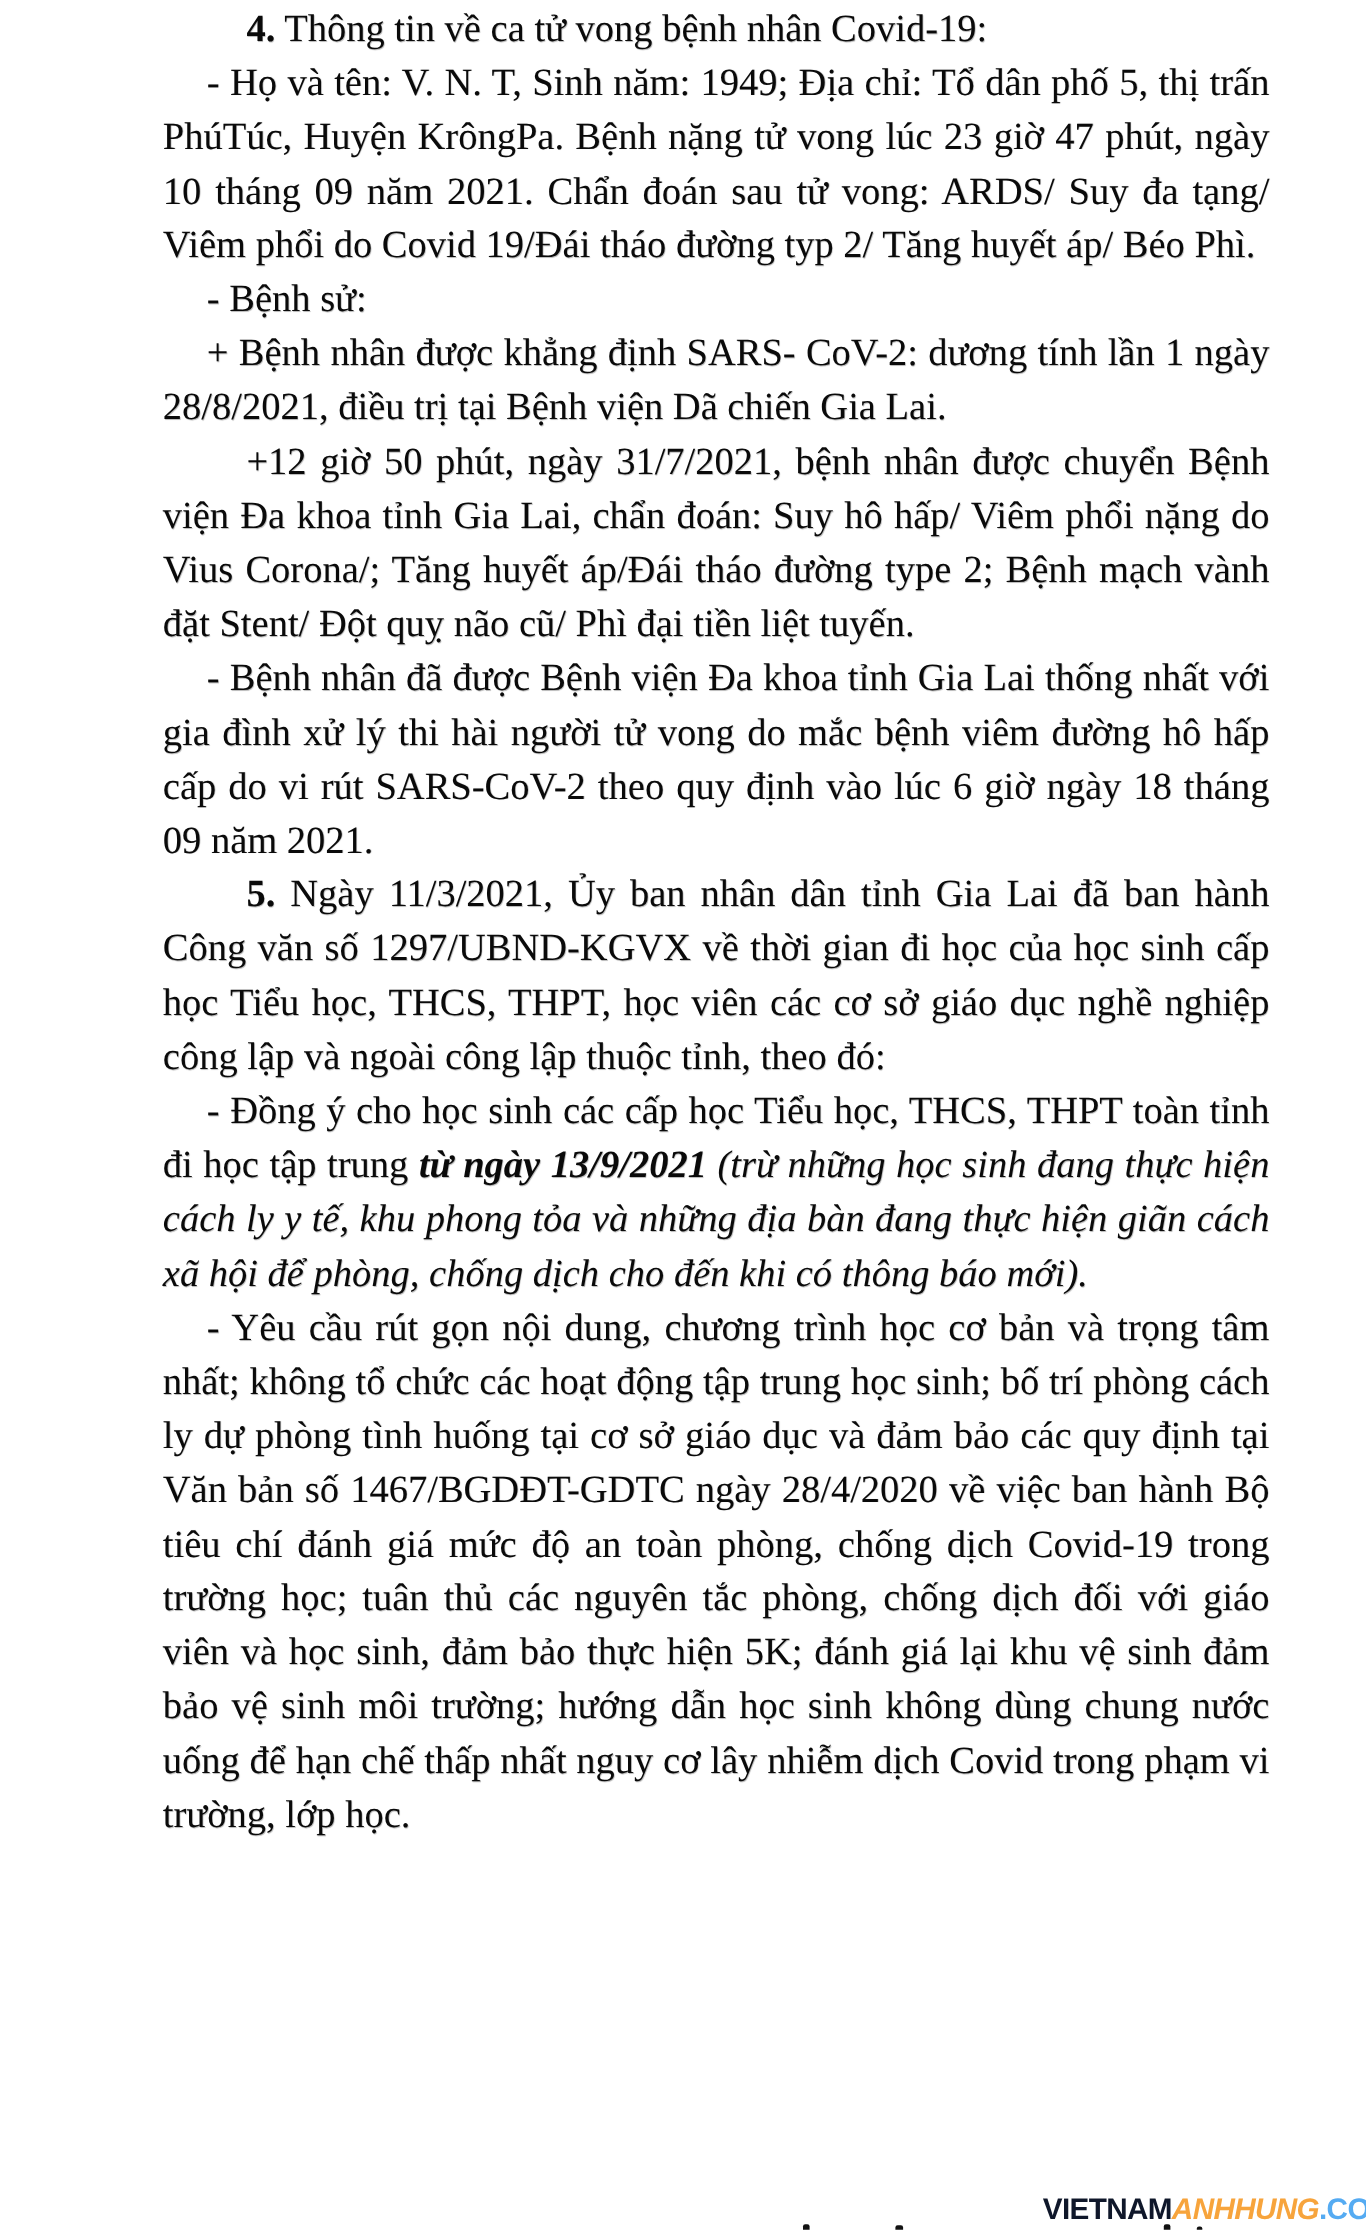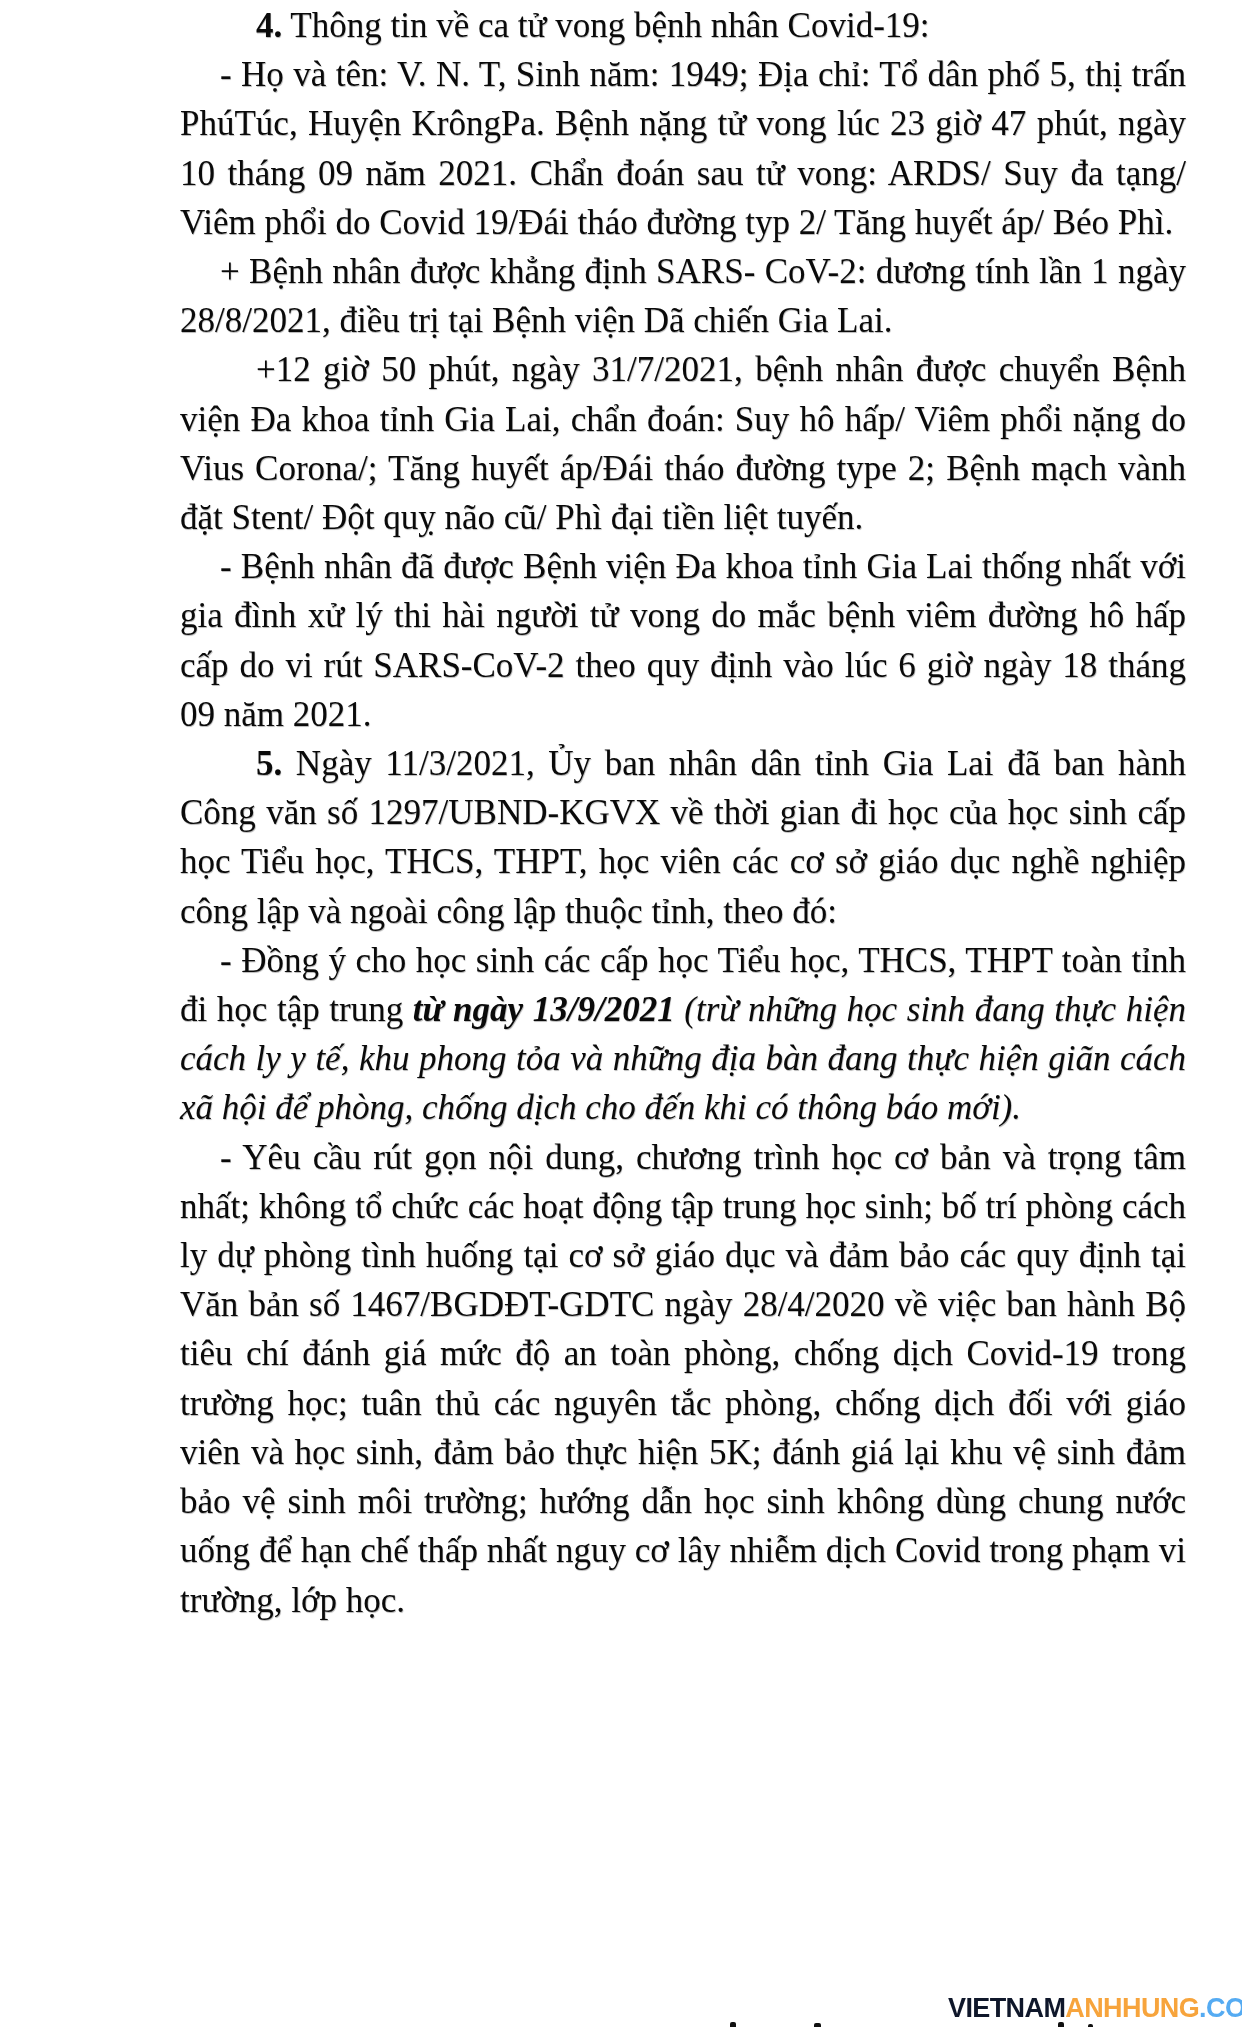--- a/index.html
+++ b/index.html
@@ -20,21 +20,20 @@
     position: absolute;
     left: 148px;
     top: 1px;
     width: 1006px;
     color: #0a0a0a;
     font-size: 35px;
     line-height: 49.2px;
     text-align: justify;
     text-justify: inter-word;
     text-shadow: 0.6px 0.8px 0.7px rgba(0,0,0,0.28);
-    margin-left: 32px;
   }
   .para {
     margin: 0;
     padding: 0;
   }
   .para.indent-small { text-indent: 40px; }
   .para.indent-large { text-indent: 76px; }
   .para .b { font-weight: bold; }
   .para .i { font-style: italic; }
   .watermark {
@@ -63,29 +62,30 @@
   .cutoff .m4 { left: 1088px; width: 5px; height: 5px; }
 </style>
 </head>
 <body>
 
 <div class="page">
 
   <div class="body-text">
       <p class="para indent-large"><span class="b">4.</span><span> Thông tin về ca tử vong bệnh nhân Covid-19:</span></p>
       <p class="para indent-small"><span>- Họ và tên: V. N. T, Sinh năm: 1949; Địa chỉ: Tổ dân phố 5, thị trấn PhúTúc, Huyện KrôngPa. Bệnh nặng tử vong lúc 23 giờ 47 phút, ngày 10 tháng 09 năm 2021. Chẩn đoán sau tử vong: ARDS/ Suy đa tạng/ Viêm phổi do Covid 19/Đái tháo đường typ 2/ Tăng huyết áp/ Béo Phì.</span></p>
+      <p class="para indent-small"><span>- Bệnh sử:</span></p>
       <p class="para indent-small"><span>+ Bệnh nhân được khẳng định SARS- CoV-2: dương tính lần 1 ngày 28/8/2021, điều trị tại Bệnh viện Dã chiến Gia Lai.</span></p>
       <p class="para indent-large"><span>+12 giờ 50 phút, ngày 31/7/2021, bệnh nhân được chuyển Bệnh viện Đa khoa tỉnh Gia Lai, chẩn đoán: Suy hô hấp/ Viêm phổi nặng do Vius Corona/; Tăng huyết áp/Đái tháo đường type 2; Bệnh mạch vành đặt Stent/ Đột quỵ não cũ/ Phì đại tiền liệt tuyến.</span></p>
       <p class="para indent-small"><span>- Bệnh nhân đã được Bệnh viện Đa khoa tỉnh Gia Lai thống nhất với gia đình xử lý thi hài người tử vong do mắc bệnh viêm đường hô hấp cấp do vi rút SARS-CoV-2 theo quy định vào lúc 6 giờ ngày 18 tháng 09 năm 2021.</span></p>
       <p class="para indent-large"><span class="b">5.</span><span> Ngày 11/3/2021, Ủy ban nhân dân tỉnh Gia Lai đã ban  hành Công văn số 1297/UBND-KGVX về thời gian đi học của học sinh cấp học Tiểu học, THCS, THPT, học viên các cơ sở giáo dục nghề nghiệp công lập và ngoài công lập thuộc tỉnh, theo đó:</span></p>
       <p class="para indent-small"><span>- Đồng ý cho học sinh các cấp học Tiểu học, THCS, THPT toàn tỉnh đi học tập trung </span><span class="b i">từ ngày 13/9/2021</span><span class="i"> (</span><span class="i">trừ những học sinh đang thực hiện cách ly y tế, khu phong tỏa và những địa bàn đang thực hiện giãn cách xã hội để phòng, chống dịch cho đến khi có thông báo mới</span><span class="i">).</span></p>
       <p class="para indent-small"><span>- Yêu cầu rút gọn nội dung, chương trình học cơ bản và trọng tâm nhất; không tổ chức các hoạt động tập trung học sinh; bố trí phòng cách ly dự phòng tình huống tại cơ sở giáo dục và đảm bảo các quy định tại Văn bản số 1467/BGDĐT-GDTC ngày 28/4/2020 về việc ban hành Bộ tiêu chí đánh giá mức độ an toàn phòng, chống dịch Covid-19 trong trường học; tuân thủ các nguyên tắc phòng, chống dịch đối với giáo viên và học sinh, đảm bảo thực hiện 5K; đánh giá lại khu vệ sinh đảm bảo vệ sinh môi trường; hướng dẫn học sinh không dùng chung nước uống để hạn chế thấp nhất nguy cơ lây nhiễm dịch Covid trong phạm vi trường, lớp học.</span></p>
     </div>
 
-  <div class="watermark"><span style="color: #0f172a;">VIETNAM</span><span style="color: rgb(247, 164, 60);">ANHHUNG</span><span style="color: rgb(85, 171, 242);">.COM</span></div>
+  <div class="watermark"><span style="color: #0f172a;">VIETNAM</span><span style="color: rgb(247, 164, 60); font-style: italic;">ANHHUNG</span><span style="color: rgb(85, 171, 242);">.COM</span></div>
 
   <div class="cutoff">
     <span class="mark m1"></span>
     <span class="mark m2"></span>
     <span class="mark m3"></span>
     <span class="mark m4"></span>
   </div>
 
 </div>
 

